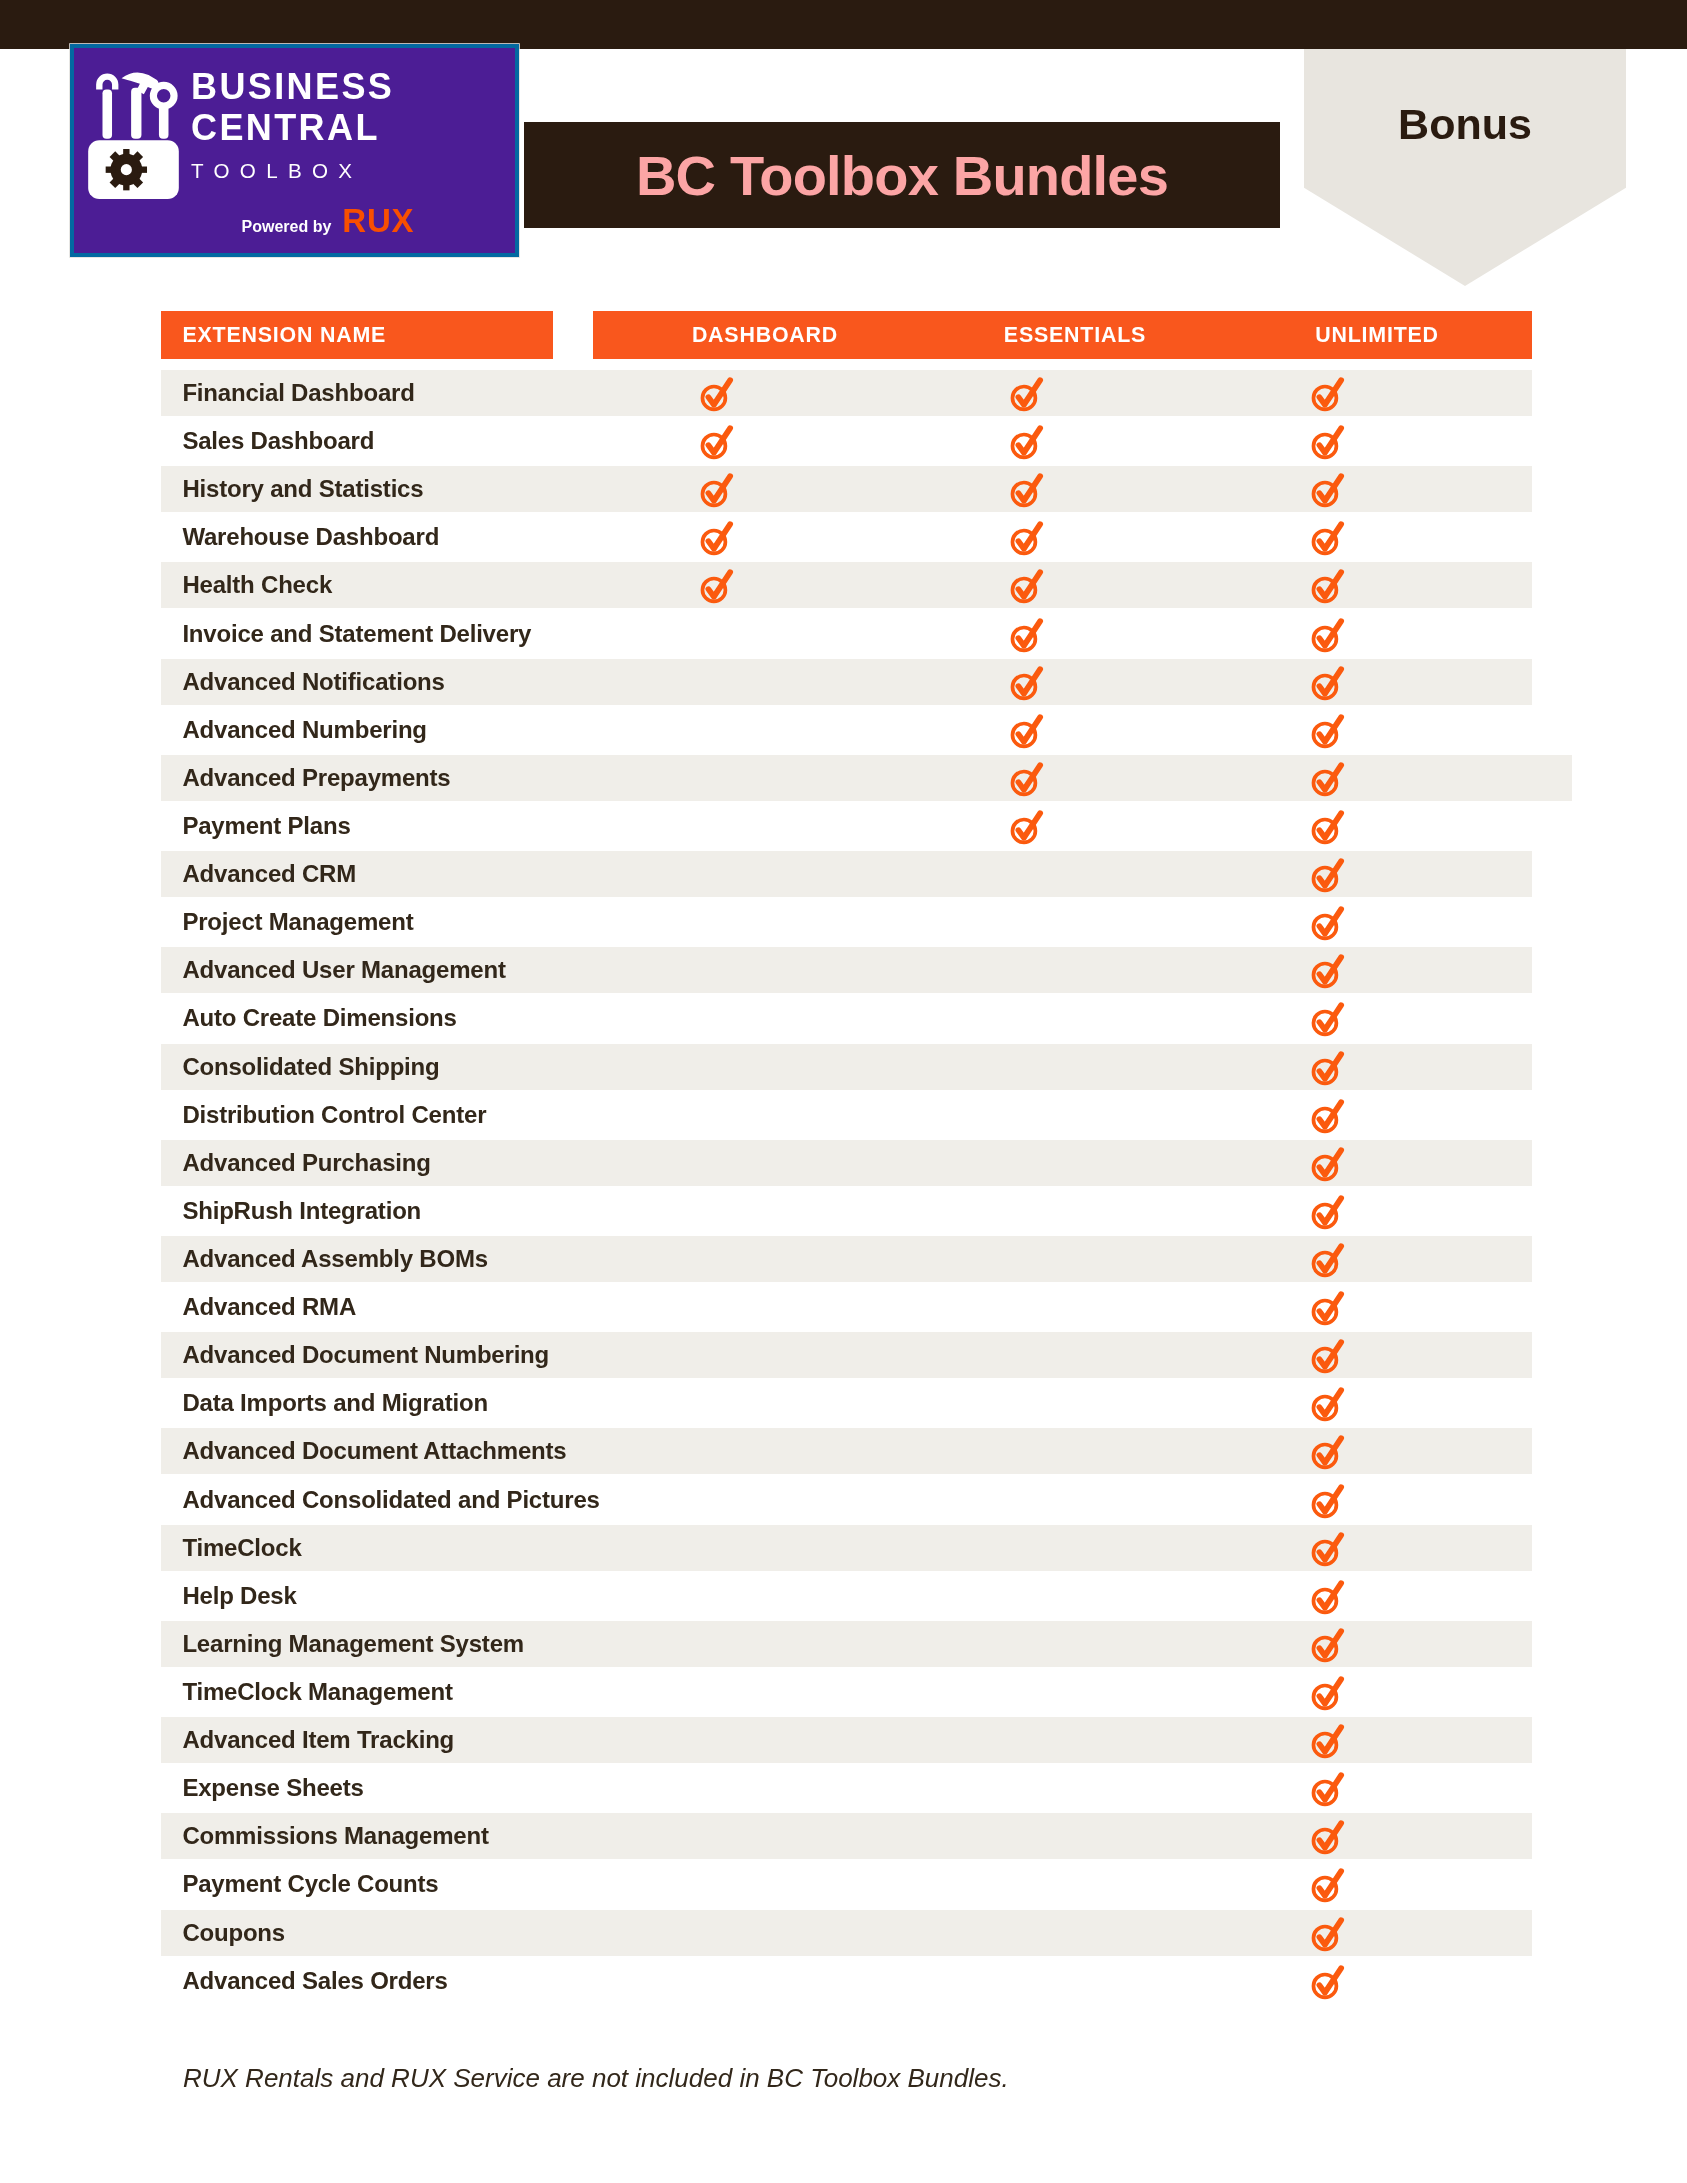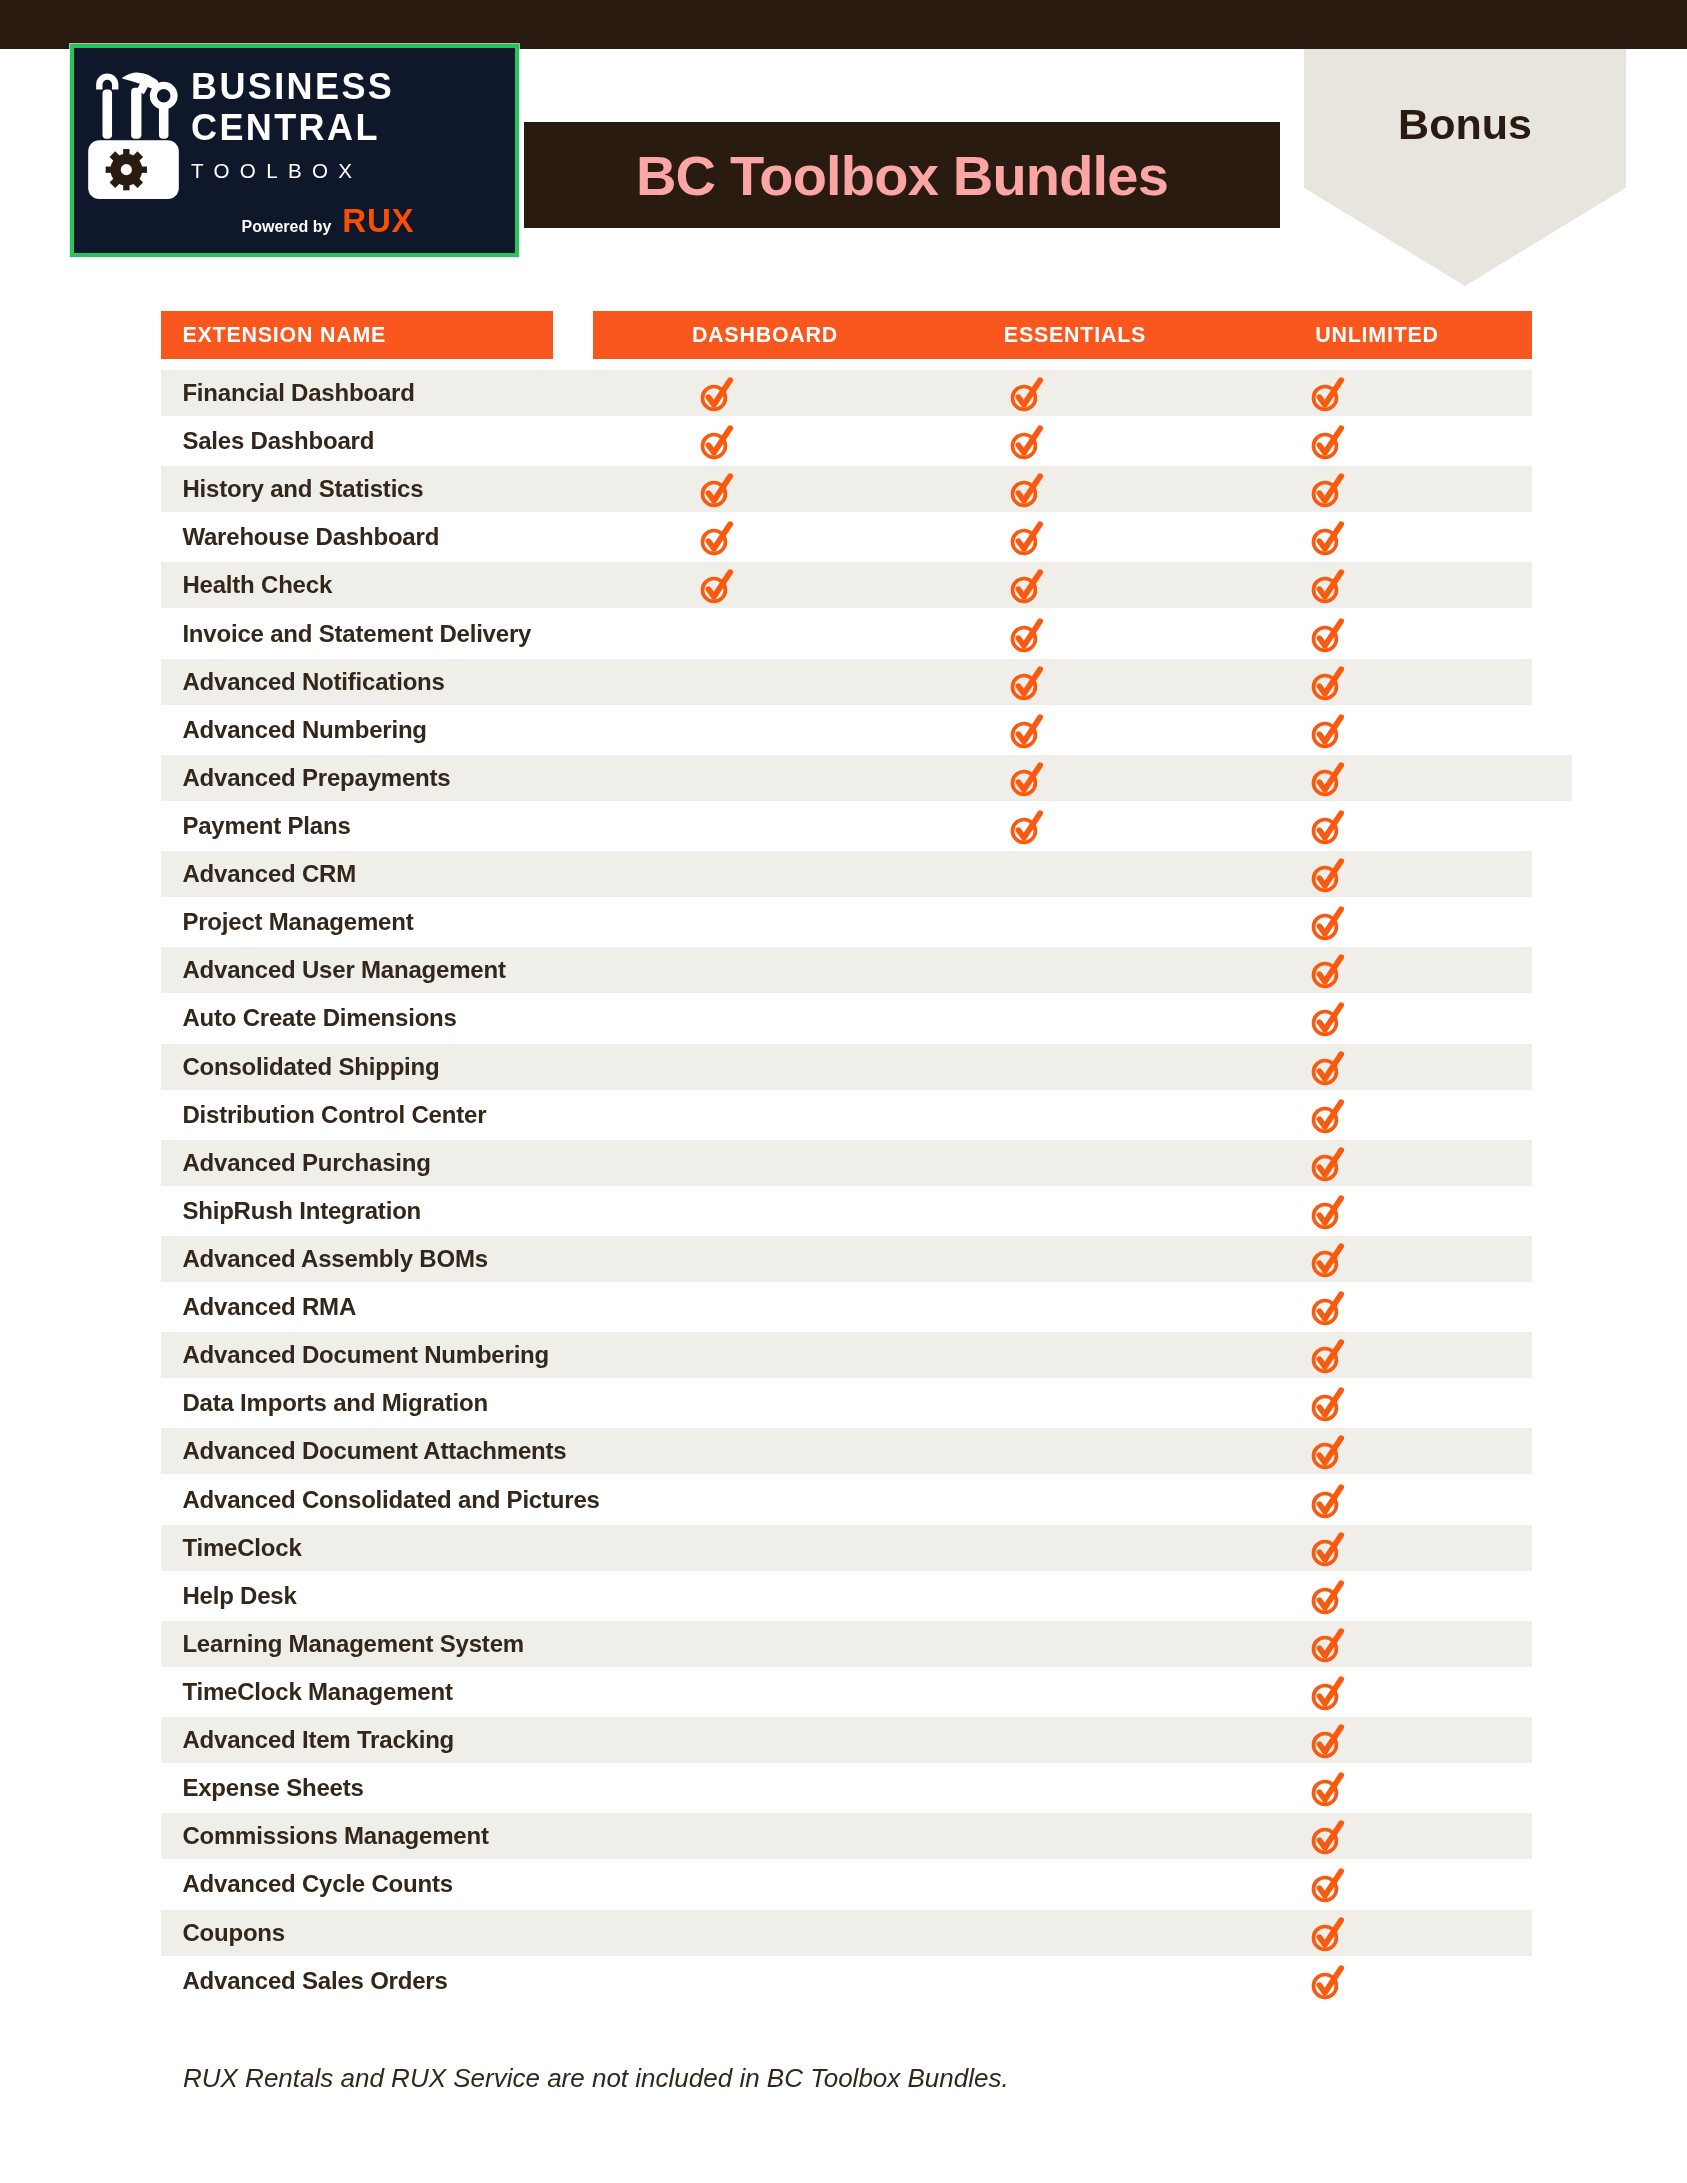--- a/index.html
+++ b/index.html
@@ -4,21 +4,21 @@
 <style>
   html,body{margin:0;padding:0;}
   body{
     width:1687px;height:2183px;position:relative;background:#ffffff;
     font-family:"Liberation Sans",sans-serif;overflow:hidden;
   }
   
   .topbar{position:absolute;left:0;top:0;width:1687px;height:49px;background:#2a1b10;}
   .logo-box{
     position:absolute;left:70px;top:44px;width:449px;height:213px;
-    background:#0f172a;border:4px solid #22c55e;box-sizing:border-box;
+    background:#4c1d95;border:4px solid #0369a1;box-sizing:border-box;
     box-shadow:0 0 0 0.8px #e2e0dc;
   }
   .logo-icon{position:absolute;left:11px;top:19px;width:97px;height:137px;}
   .logo-lines{position:absolute;left:117px;top:17.5px;color:#ffffff;}
   .logo-line1,.logo-line2{
     font-size:36px;font-weight:800;letter-spacing:2.4px;line-height:41px;white-space:nowrap;
   }
   .logo-line3{
     font-size:20.6px;font-weight:400;letter-spacing:10.3px;line-height:37px;margin-top:4.8px;white-space:nowrap;
   }
@@ -545,21 +545,21 @@
       <div class="cell c0"></div>
       <div class="cell c1"></div>
       <div class="cell c2">
         <svg class="check-icon" viewBox="0 0 44 48" xmlns="http://www.w3.org/2000/svg">
     <circle cx="17.5" cy="29" r="14.5" fill="none" stroke="#fb5a0e" stroke-width="4.6"></circle>
     <path d="M10.5 28 L17.5 37.5 L38 6.5" fill="none" stroke="#fb5a0e" stroke-width="7.2" stroke-linecap="round" stroke-linejoin="round"></path>
   </svg>
       </div>
     </div>
     <div class="row" style="top: 1491px;">
-      <span class="row-name">Advanced Cycle Counts</span>
+      <span class="row-name">Payment Cycle Counts</span>
       <div class="cell c0"></div>
       <div class="cell c1"></div>
       <div class="cell c2">
         <svg class="check-icon" viewBox="0 0 44 48" xmlns="http://www.w3.org/2000/svg">
     <circle cx="17.5" cy="29" r="14.5" fill="none" stroke="#fb5a0e" stroke-width="4.6"></circle>
     <path d="M10.5 28 L17.5 37.5 L38 6.5" fill="none" stroke="#fb5a0e" stroke-width="7.2" stroke-linecap="round" stroke-linejoin="round"></path>
   </svg>
       </div>
     </div>
     <div class="row alt" style="top: 1540px;">

